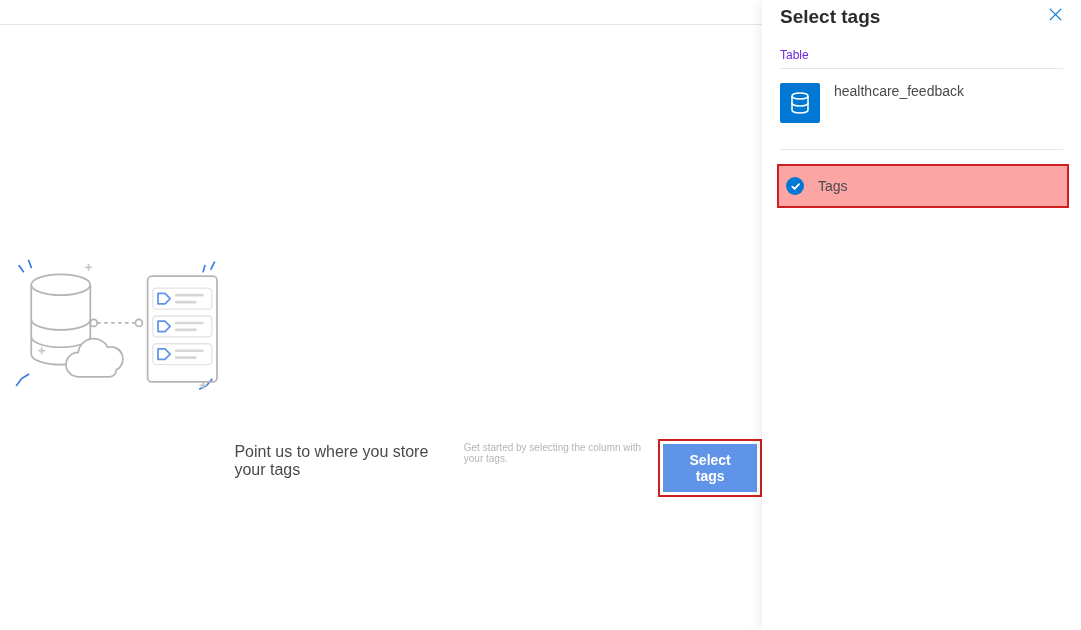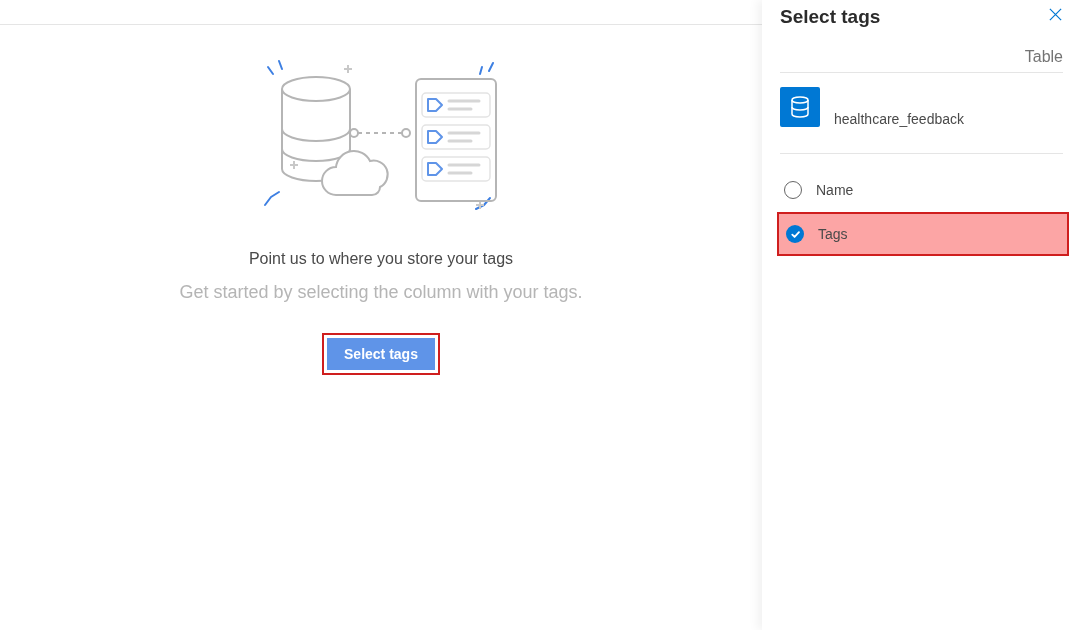--- a/index.html
+++ b/index.html
@@ -24,42 +24,42 @@
       background: #e5e5e5;
     }
     .main-area {
       position: absolute;
       left: 0;
       top: 25px;
       width: 762px;
       height: 605px;
       padding-top: 280px;
       display: flex;
-      flex-direction: column;
+      flex-direction: row;
       align-items: center;
     }
     .illustration {
       width: 270px;
       height: 175px;
       margin-top: -260px;
       margin-bottom: 30px;
       position: relative;
     }
     .illustration svg {
       width: 100%;
       height: 100%;
     }
     .main-heading {
       font-size: 16px;
       color: #4a4a4a;
       font-weight: 400;
       margin-bottom: 14px;
     }
     .main-subheading {
-      font-size: 18px;
+      font-size: 10px;
       color: #b5b5b5;
       font-weight: 400;
       margin-bottom: 30px;
     }
     .select-tags-button-wrap {
       border: 2.5px solid #cf1e1e;
       padding: 3px;
     }
     .select-tags-button {
       background: #5f94e8;
@@ -91,33 +91,32 @@
       font-weight: 600;
       color: #2b2b2b;
     }
     .close-icon {
       color: #0078d4;
       font-size: 17px;
       cursor: pointer;
       font-weight: 400;
     }
     .section-label {
-      font-size: 16px;
-      color: #737373;
+      font-size: 12px;
+      color: #6d28d9;
       margin-bottom: 6px;
-      text-align: right;
     }
     .divider {
       height: 1px;
       background: #e5e5e5;
       margin-bottom: 14px;
     }
     .table-row {
       display: flex;
-      align-items: flex-end;
+      align-items: flex-start;
       margin-bottom: 26px;
     }
     .db-icon {
       width: 40px;
       height: 40px;
       background: #0078d4;
       border-radius: 2px;
       display: flex;
       align-items: center;
       justify-content: center;
@@ -259,24 +258,20 @@
           <path d="M2 4 v14 a8 3 0 0 0 16 0 V4"></path>
           <path d="M2 11 a8 3 0 0 0 16 0"></path>
         </g>
       </svg>
     </div>
     <div class="table-name">healthcare_feedback</div>
   </div>
 
   <div class="divider"></div>
 
-  <div class="column-row">
-    <div class="radio unchecked"></div>
-    <div class="column-label">Name</div>
-  </div>
 
   <div class="column-row selected">
     <div class="radio checked">
       <svg viewBox="0 0 12 12">
         <path d="M2.5 6.2 L5 8.7 L9.8 3.5" stroke="#fff" stroke-width="2" fill="none" stroke-linecap="round" stroke-linejoin="round"></path>
       </svg>
     </div>
     <div class="column-label">Tags</div>
   </div>
 </div>

